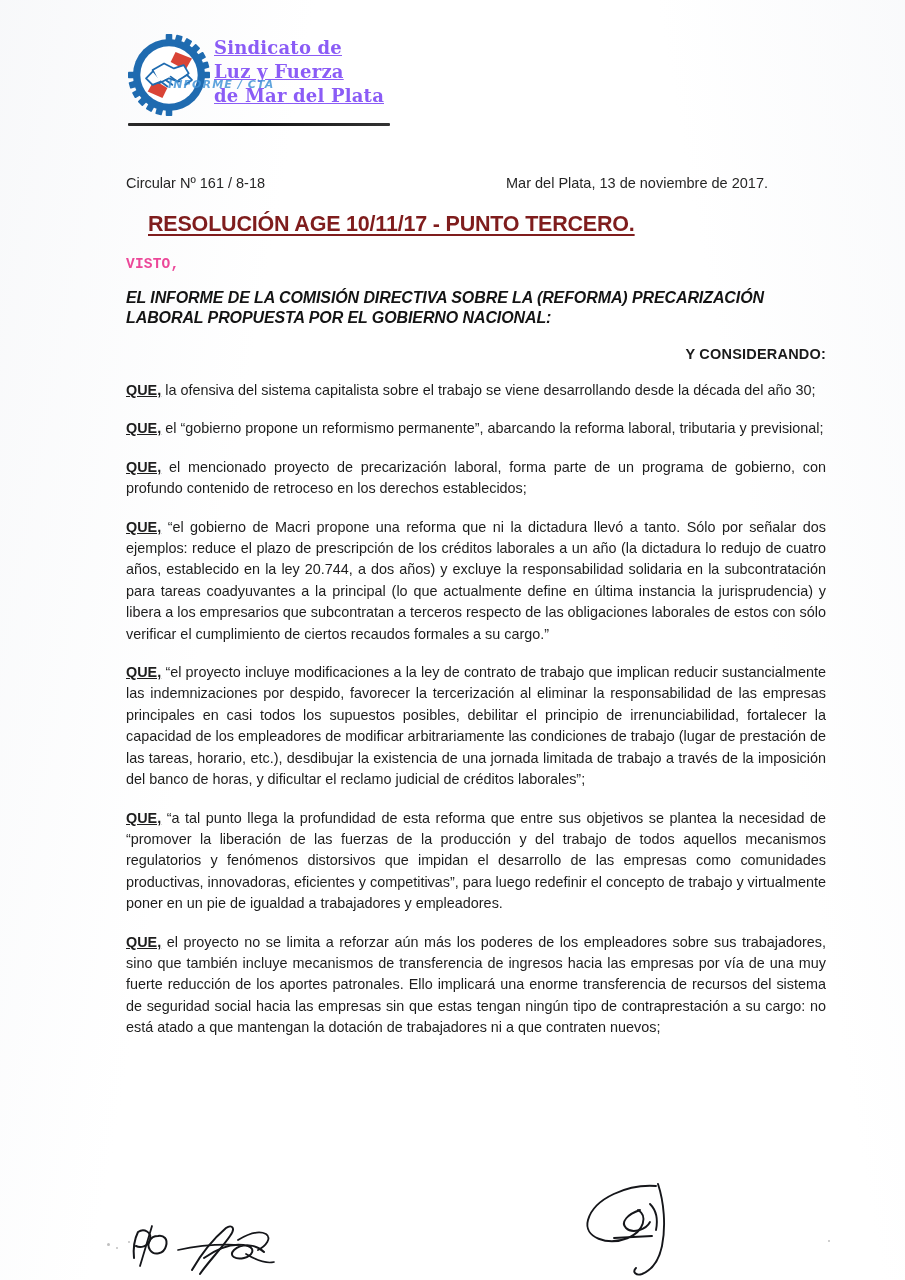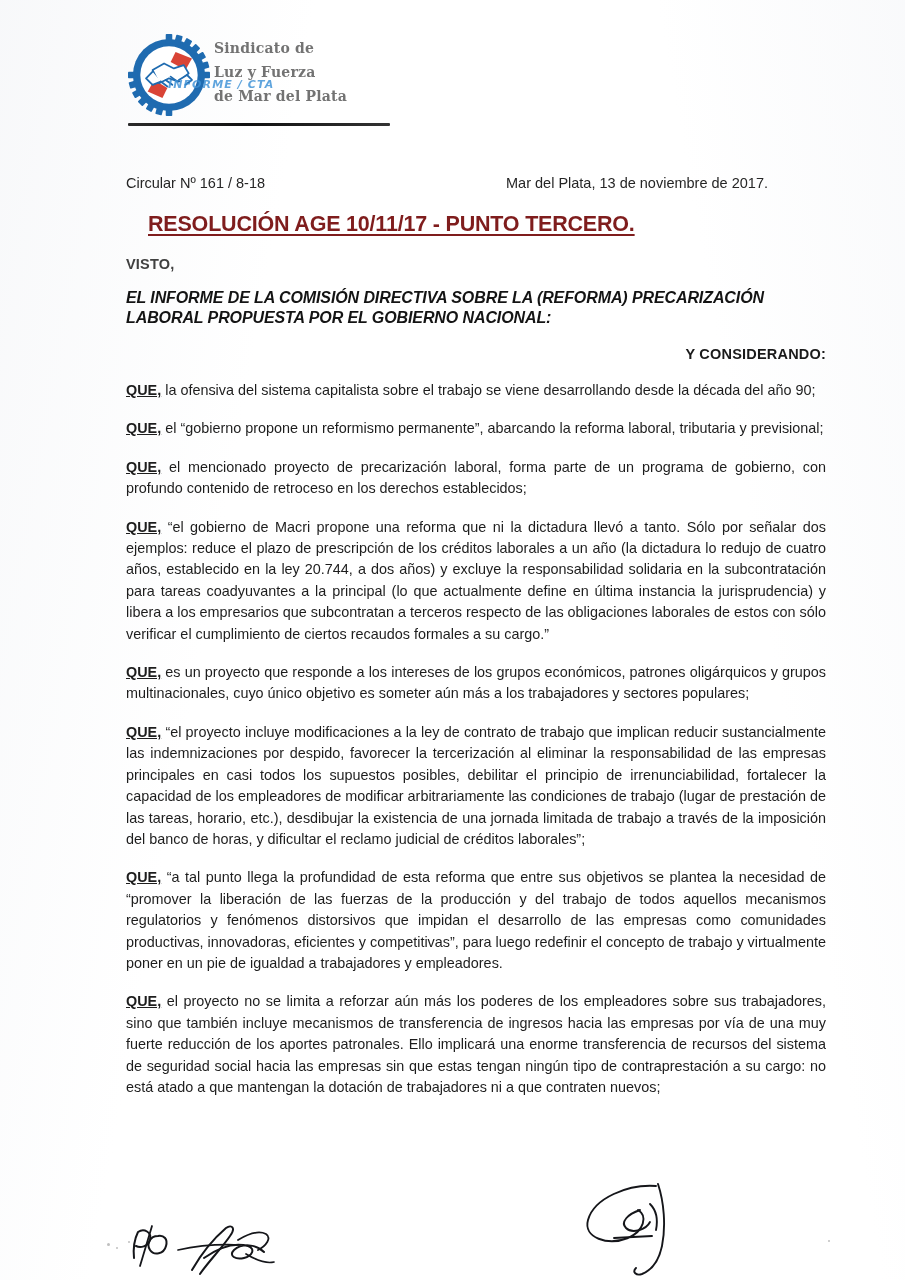--- a/index.html
+++ b/index.html
@@ -52,25 +52,26 @@
   }
   .lh-text {
     position: absolute;
     left: 86px;
     top: 6px;
     width: 215px;
   }
   .lh-line {
     font-family: "DejaVu Serif", serif;
     font-weight: bold;
-    font-size: 14px;
+    font-size: 18px;
     line-height: 24px;
-    color: #737373;
+    color: #8b5cf6;
     letter-spacing: 0.2px;
     white-space: nowrap;
+    text-decoration: underline;
   }
   .lh-sub {
     position: absolute;
     left: 168px;
     top: 78px;
     font-family: "DejaVu Sans", sans-serif;
     font-weight: bold;
     font-style: italic;
     font-size: 11px;
     letter-spacing: 1.1px;
@@ -132,21 +133,22 @@
     position: absolute;
     left: 126px;
     top: 256px;
     width: 700px;
   }
   .visto {
     font-size: 14.5px;
     font-weight: bold;
     letter-spacing: 0.2px;
     margin: 0 0 16px 0;
-    color: #404040;
+    color: #ec4899;
+    font-family: Liberation Mono, monospace;
   }
   .informe {
     font-size: 16px;
     font-weight: bold;
     font-style: italic;
     line-height: 20px;
     margin: 0 0 18px 0;
     letter-spacing: -0.1px;
     color: #141414;
   }
@@ -264,33 +266,30 @@
   </div>
 
   <div class="doc-title">RESOLUCIÓN AGE 10/11/17 - PUNTO TERCERO.</div>
 
   <div class="body-block">
     <p class="visto">VISTO,</p>
     <p class="informe">EL INFORME DE LA COMISIÓN DIRECTIVA SOBRE LA (REFORMA) PRECARIZACIÓN LABORAL PROPUESTA POR EL GOBIERNO NACIONAL:</p>
     <p class="considerando">Y CONSIDERANDO:</p>
 
     <p class="para">
-      <b>QUE,</b><span> la ofensiva del sistema capitalista sobre el trabajo se viene desarrollando desde la década del año 90;</span>
+      <b>QUE,</b><span> la ofensiva del sistema capitalista sobre el trabajo se viene desarrollando desde la década del año 30;</span>
     </p>
     <p class="para">
       <b>QUE,</b><span> el “gobierno propone un reformismo permanente”, abarcando la reforma laboral, tributaria y previsional;</span>
     </p>
     <p class="para">
       <b>QUE,</b><span> el mencionado proyecto de precarización laboral, forma parte de un programa de gobierno, con profundo contenido de retroceso en los derechos establecidos;</span>
     </p>
     <p class="para">
       <b>QUE,</b><span> “el gobierno de Macri propone una reforma que ni la dictadura llevó a tanto. Sólo por señalar dos ejemplos: reduce el plazo de prescripción de los créditos laborales a un año (la dictadura lo redujo de cuatro años, establecido en la ley 20.744, a dos años) y excluye la responsabilidad solidaria en la subcontratación para tareas coadyuvantes a la principal (lo que actualmente define en última instancia la jurisprudencia) y libera a los empresarios que subcontratan a terceros respecto de las obligaciones laborales de estos con sólo verificar el cumplimiento de ciertos recaudos formales a su cargo.”</span>
-    </p>
-    <p class="para">
-      <b>QUE,</b><span> es un proyecto que responde a los intereses de los grupos económicos, patrones oligárquicos y grupos multinacionales, cuyo único objetivo es someter aún más a los trabajadores y sectores populares;</span>
     </p>
     <p class="para">
       <b>QUE,</b><span> “el proyecto incluye modificaciones a la ley de contrato de trabajo que implican reducir sustancialmente las indemnizaciones por despido, favorecer la tercerización al eliminar la responsabilidad de las empresas principales en casi todos los supuestos posibles, debilitar el principio de irrenunciabilidad, fortalecer la capacidad de los empleadores de modificar arbitrariamente las condiciones de trabajo (lugar de prestación de las tareas, horario, etc.), desdibujar la existencia de una jornada limitada de trabajo a través de la imposición del banco de horas, y dificultar el reclamo judicial de créditos laborales”;</span>
     </p>
     <p class="para">
       <b>QUE,</b><span> “a tal punto llega la profundidad de esta reforma que entre sus objetivos se plantea la necesidad de “promover la liberación de las fuerzas de la producción y del trabajo de todos aquellos mecanismos regulatorios y fenómenos distorsivos que impidan el desarrollo de las empresas como comunidades productivas, innovadoras, eficientes y competitivas”, para luego redefinir el concepto de trabajo y virtualmente poner en un pie de igualdad a trabajadores y empleadores.</span>
     </p>
     <p class="para">
       <b>QUE,</b><span> el proyecto no se limita a reforzar aún más los poderes de los empleadores sobre sus trabajadores, sino que también incluye mecanismos de transferencia de ingresos hacia las empresas por vía de una muy fuerte reducción de los aportes patronales. Ello implicará una enorme transferencia de recursos del sistema de seguridad social hacia las empresas sin que estas tengan ningún tipo de contraprestación a su cargo: no está atado a que mantengan la dotación de trabajadores ni a que contraten nuevos;</span>
     </p>

